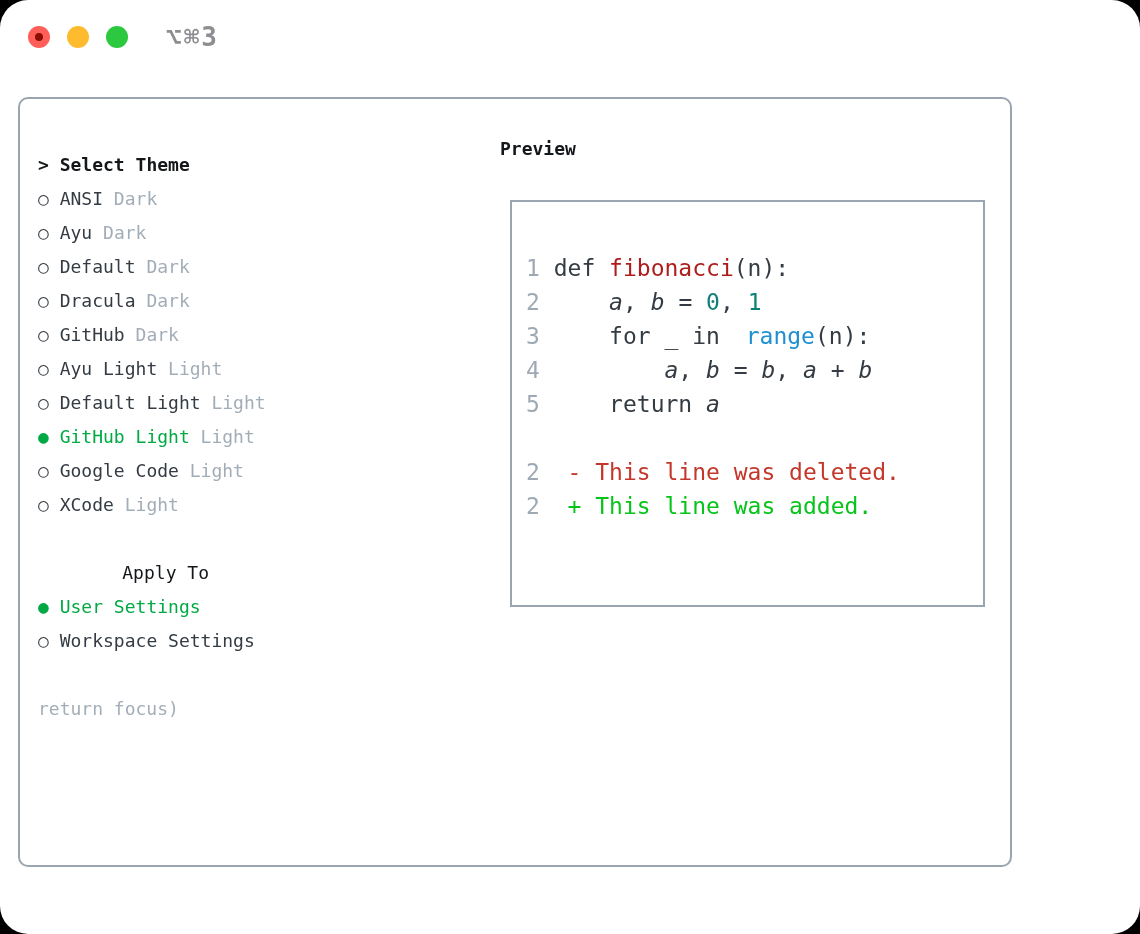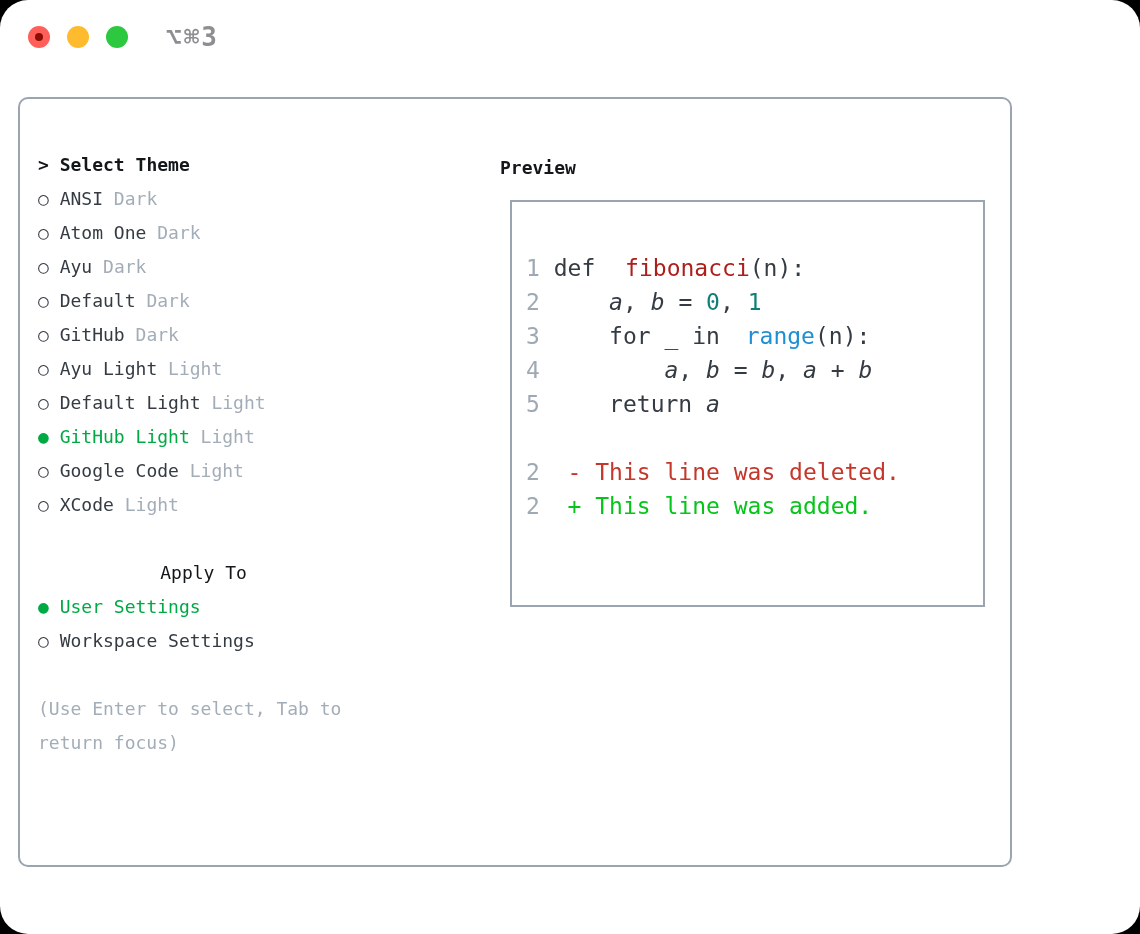--- a/index.html
+++ b/index.html
@@ -46,35 +46,35 @@
   .hdr{color:var(--text-black);font-weight:bold;}
   .hdr-plain{color:var(--text-black);text-align:center;}
   .indent2{padding-left:27.7px;}
   .marker{color:var(--text-dark);}
   .marker.sel{color:var(--accent-green);}
   .t-name{color:var(--text-dark);}
   .t-name.sel{color:var(--accent-green);}
   .t-tag{color:var(--muted-gray);}
   .hint{color:var(--muted-gray);}
   
-  .preview-hdr{position:absolute;left:500px;top:151px;color:var(--text-black);font-weight:bold;}
+  .preview-hdr{position:absolute;left:500px;top:132px;color:var(--text-black);font-weight:bold;}
   .preview-box{
     position:absolute;left:510px;top:200px;
     width:475px;height:407px;
     border:2px solid var(--border-gray);
     background:#fff;
     box-sizing:border-box;
     padding:49px 0 0 14px;
     overflow:hidden;
   }
   .line{height:34px;line-height:34px;white-space:pre;font-size:23px;}
   .blank-row{height:34px;}
   .lnum{color:var(--line-number);}
   .seg-plain{color:var(--text-dark);text-align:right;}
-  .seg-func{color:var(--func-red);margin-left:16px;}
+  .seg-func{color:var(--func-red);}
   .seg-var{color:var(--text-dark);font-style:italic;}
   .seg-number{color:var(--number-teal);}
   .seg-builtin{color:var(--builtin-blue);margin-left:12px;}
   .seg-context{color:var(--context-gray);}
   .seg-deleted{color:var(--deleted-red);}
   .seg-added{color:var(--added-green);}
 </style>
 </head>
 <body>
 
@@ -86,39 +86,38 @@
     <div class="traffic green"></div>
     <div class="win-title">⌥⌘3</div>
   </div>
 
   <div class="panel"></div>
 
   <div class="left-col">
     <div class="row hdr"><span id="cursor-prefix">&gt; </span><span>Select Theme</span></div>
     <div id="theme-list">
         <div class="row"><span class="marker">○</span><span class="t-name"> ANSI</span><span class="t-tag"> Dark</span></div>
-        <div class="row"><span class="marker">○</span><span class="t-name"> Atom One</span><span class="t-tag"> Dark</span></div>
         <div class="row"><span class="marker">○</span><span class="t-name"> Ayu</span><span class="t-tag"> Dark</span></div>
         <div class="row"><span class="marker">○</span><span class="t-name"> Default</span><span class="t-tag"> Dark</span></div>
+        <div class="row"><span class="marker">○</span><span class="t-name"> Dracula</span><span class="t-tag"> Dark</span></div>
         <div class="row"><span class="marker">○</span><span class="t-name"> GitHub</span><span class="t-tag"> Dark</span></div>
         <div class="row"><span class="marker">○</span><span class="t-name"> Ayu Light</span><span class="t-tag"> Light</span></div>
         <div class="row"><span class="marker">○</span><span class="t-name"> Default Light</span><span class="t-tag"> Light</span></div>
         <div class="row"><span class="marker sel">●</span><span class="t-name sel"> GitHub Light</span><span class="t-tag"> Light</span></div>
         <div class="row"><span class="marker">○</span><span class="t-name"> Google Code</span><span class="t-tag"> Light</span></div>
         <div class="row"><span class="marker">○</span><span class="t-name"> XCode</span><span class="t-tag"> Light</span></div>
       </div>
     <div class="blank-row"></div>
     <div class="row hdr-plain indent2">Apply To</div>
     <div id="apply-list">
         <div class="row"><span class="marker sel">●</span><span class="t-name sel"> User Settings</span></div>
         <div class="row"><span class="marker">○</span><span class="t-name"> Workspace Settings</span></div>
       </div>
     <div class="blank-row"></div>
     <div id="hint-block">
-        <div class="row hint">(Use Enter to select, Tab to</div>
         <div class="row hint">return focus)</div>
       </div>
   </div>
 
   <div class="preview-hdr row">Preview</div>
 
   <div class="preview-box">
     <div id="code-block">
         <div class="line"><span class="lnum">1</span><span class="seg-plain"> def </span><span class="seg-func">fibonacci</span><span class="seg-plain">(n):</span></div>
         <div class="line"><span class="lnum">2</span><span class="seg-plain">     </span><span class="seg-var">a</span><span class="seg-plain">, </span><span class="seg-var">b</span><span class="seg-plain"> = </span><span class="seg-number">0</span><span class="seg-plain">, </span><span class="seg-number">1</span></div>

